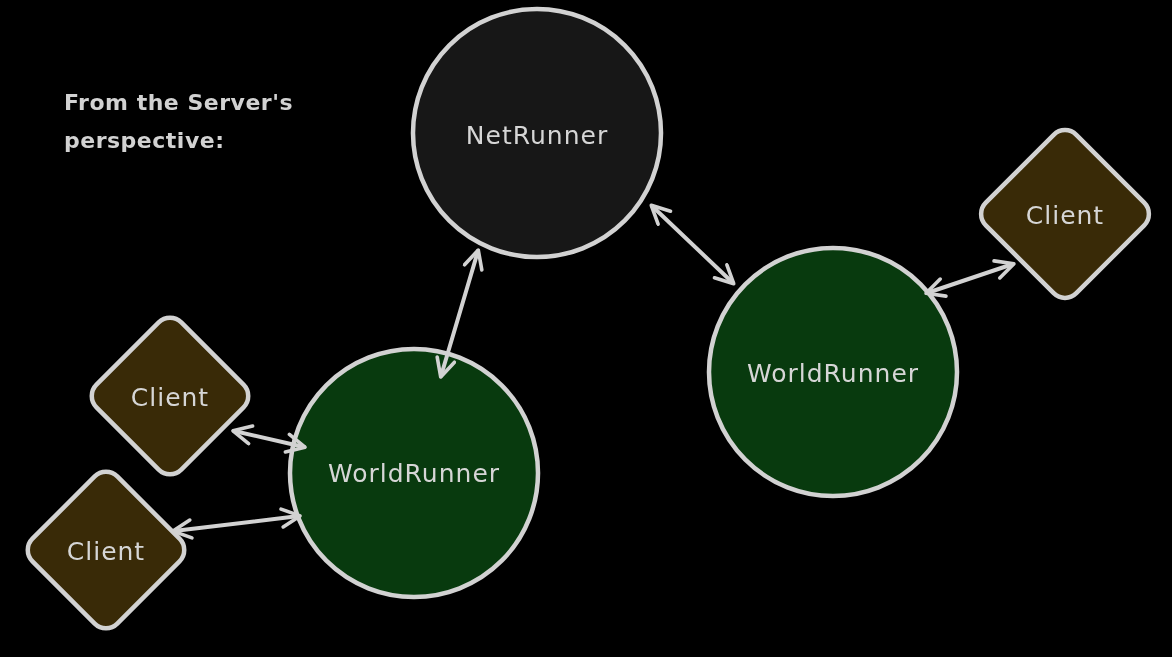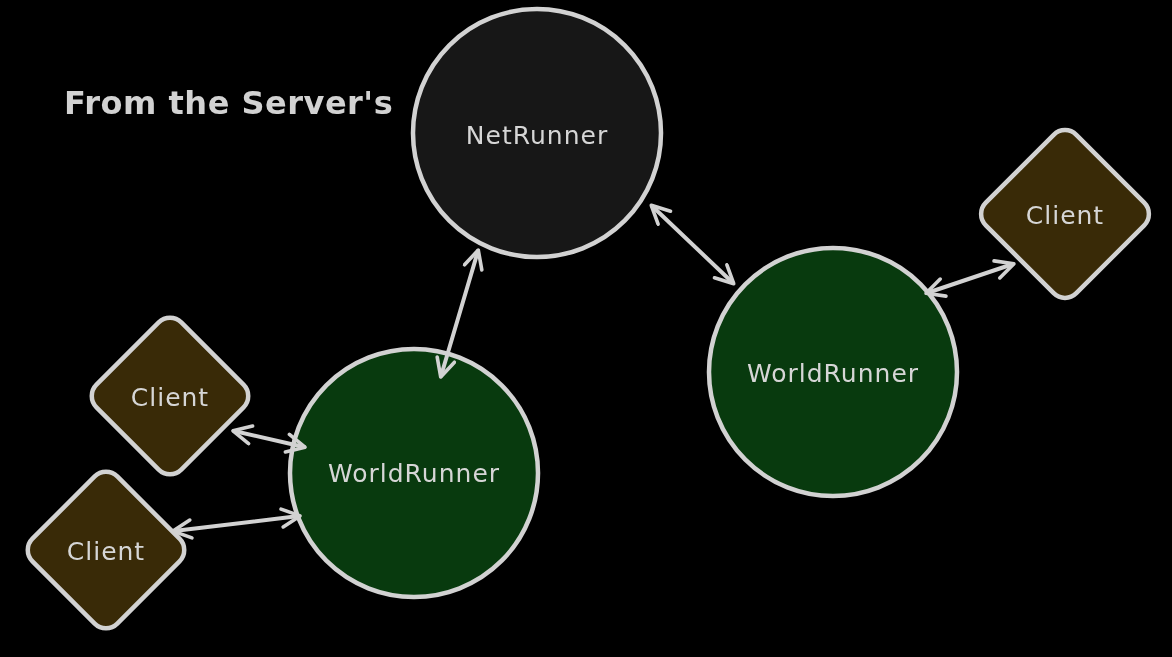--- a/index.html
+++ b/index.html
@@ -14,21 +14,21 @@
   .stage {
     position: relative;
     width: 1172px;
     height: 657px;
     background: #000000;
   }
   .note {
     position: absolute;
     left: 64px;
     top: 84px;
-    font-size: 32px;
+    font-size: 22px;
     line-height: 38px;
     font-weight: 600;
     letter-spacing: 0.5px;
     color: #d2d2d2;
   }
   svg.diagram {
     position: absolute;
     left: 0;
     top: 0;
   }
@@ -47,20 +47,21 @@
     stroke-width: 4.5;
   }
 </style>
 </head>
 <body bgcolor="#000000">
 
 <div class="stage">
 
   <div class="note">
     <div>From the Server's</div>
+    <div>perspective:</div>
   </div>
 
   <svg class="diagram" width="1172" height="657" viewBox="0 0 1172 657" xmlns="http://www.w3.org/2000/svg">
 
     <defs>
       <marker id="ah" markerUnits="userSpaceOnUse" markerWidth="28" markerHeight="26" refX="20" refY="11" orient="auto-start-reverse">
         <path d="M 3 2 L 21 11 L 3 20" fill="none" stroke-width="3.6" stroke-linecap="round" stroke-linejoin="round" stroke="#d2d2d2"></path>
       </marker>
     </defs>
 

